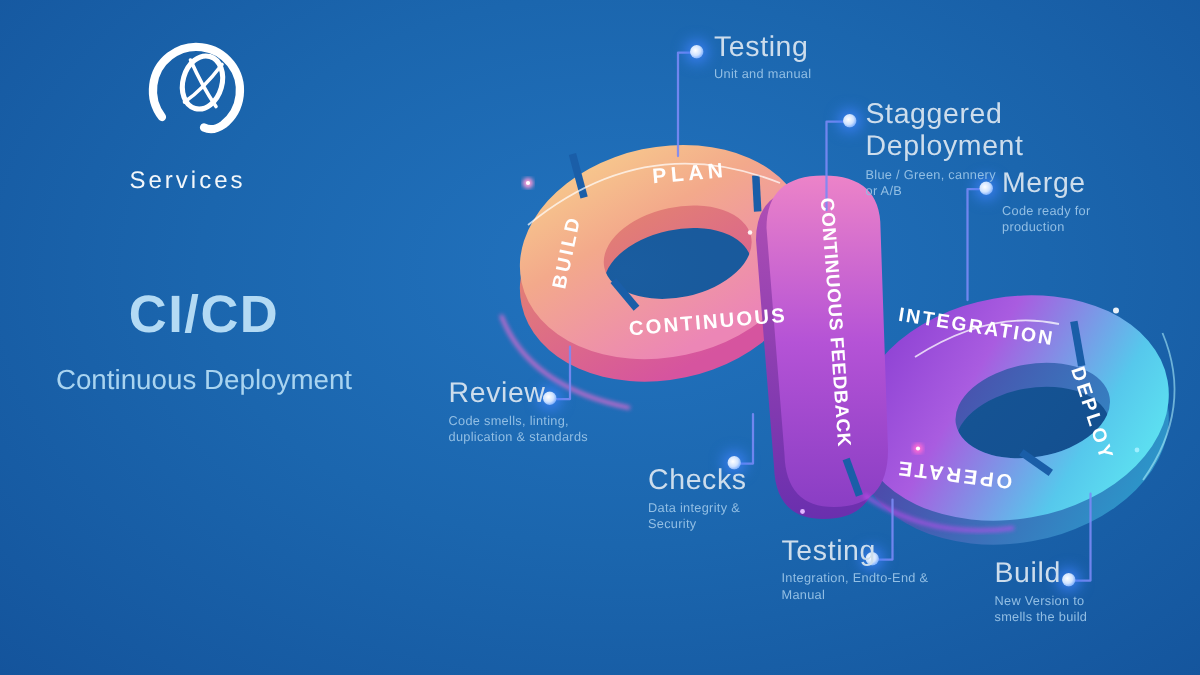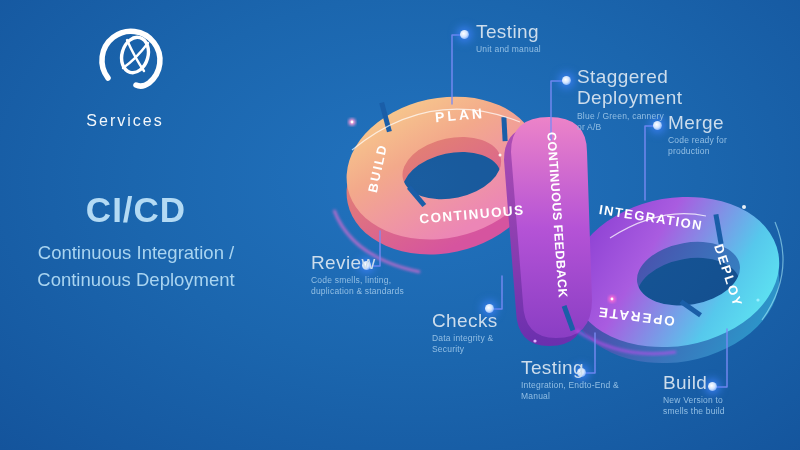--- a/index.html
+++ b/index.html
@@ -42,21 +42,20 @@
       <path d="M 29 52 Q 41 44 54 27" stroke-width="2.4"></path>
       <path d="M 33 24 Q 41 42 50 55" stroke-width="2.4"></path>
     </g>
   </svg>
   <div id="tagline">Services</div>
 </div>
 
 <div id="heading">
   <div id="cicd-title">CI/CD</div>
   <div id="cicd-sub">
-    <div>Continuous Integration /</div>
     <div>Continuous Deployment</div>
   </div>
 </div>
 
 <svg id="diagram" width="800" height="450" viewBox="0 0 800 450">
   <defs>
     <linearGradient id="gL" x1="0" y1="0" x2="0.45" y2="1">
       <stop offset="0" stop-color="#f8d28d"></stop>
         <stop offset="0.45" stop-color="#f3a98b"></stop>
         <stop offset="1" stop-color="#ec86b6"></stop>
@@ -168,21 +167,21 @@
 <div class="callout" style="left:577px;top:66px;width:88px;">
   <div class="t">Staggered Deployment</div>
   <div class="s">Blue / Green, cannery or A/B</div>
 </div>
 
 <div class="callout" style="left:668px;top:112px;width:60px;">
   <div class="t">Merge</div>
   <div class="s">Code ready for production</div>
 </div>
 
-<div class="callout" style="left:311px;top:252px;width:98px;">
+<div class="callout" style="left:299px;top:252px;width:98px;">
   <div class="t">Review</div>
   <div class="s">Code smells, linting, duplication &amp; standards</div>
 </div>
 
 <div class="callout" style="left:432px;top:294px;width:66px;margin-top:16px;">
   <div class="t">Checks</div>
   <div class="s">Data integrity &amp; Security</div>
 </div>
 
 <div class="callout" style="left:521px;top:357px;width:106px;">

